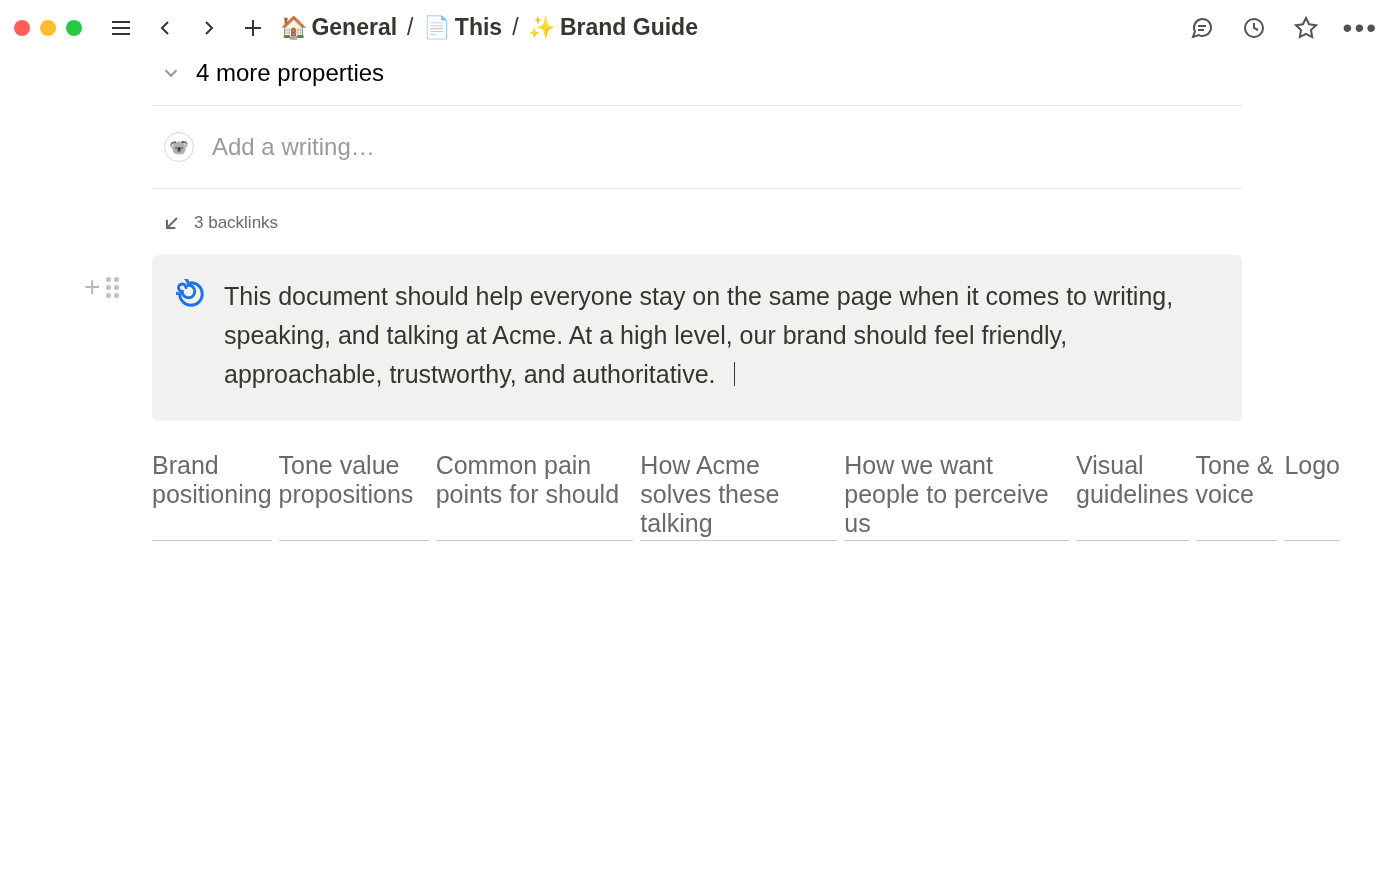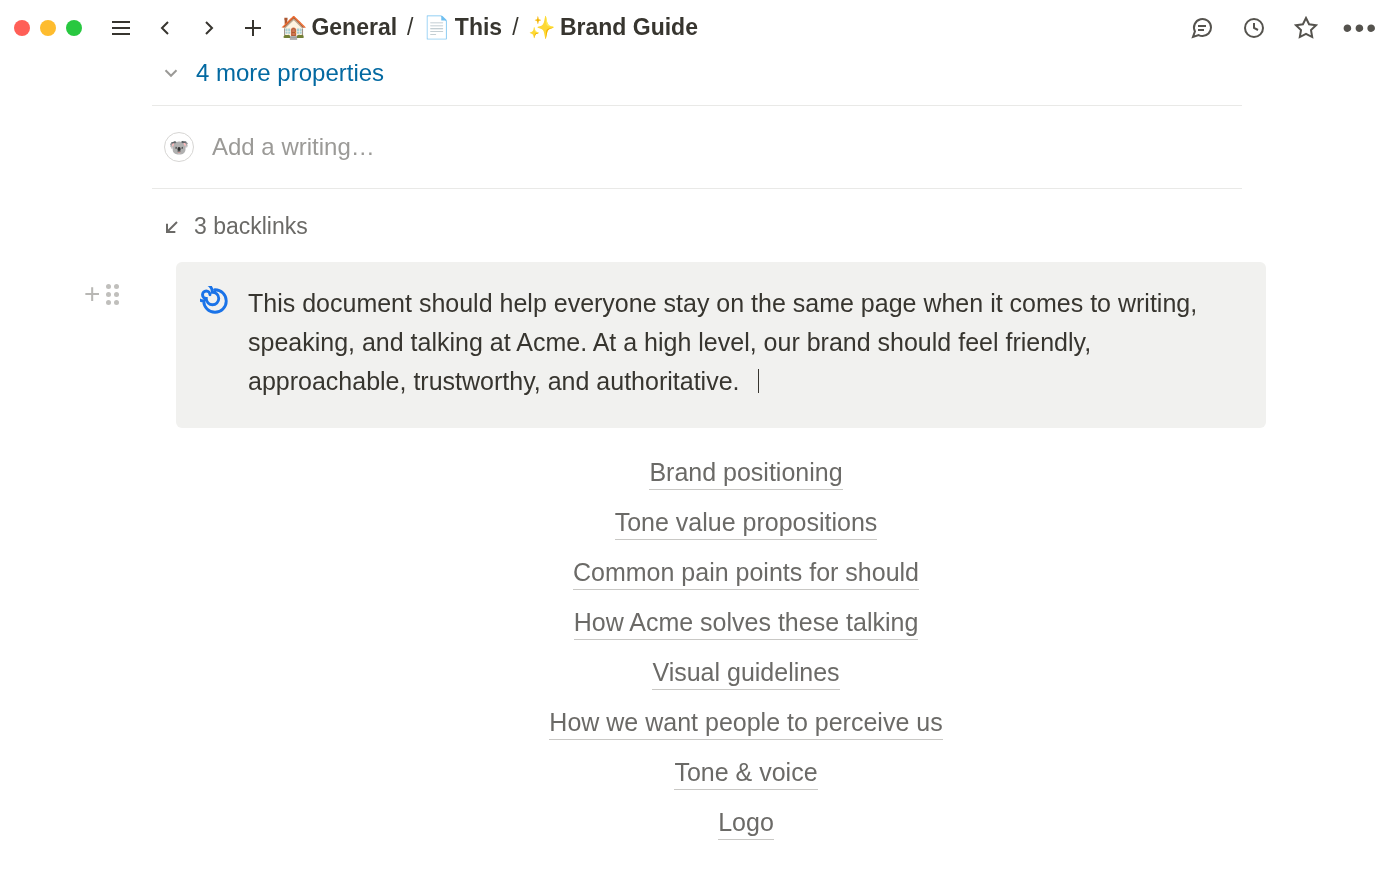--- a/index.html
+++ b/index.html
@@ -52,21 +52,21 @@
   .more-dots { font-size:28px; letter-spacing:2px; color:#55534e; cursor:pointer; padding:0 4px;}
 
   
   .page {
     padding-left: 152px;
     padding-right: 60px;
   }
 
   .more-props {
     display:flex; align-items:center; gap:14px;
-    color:#0369a1; font-size:24px;
+    color:#000000; font-size:24px;
     padding:4px 0 18px 8px;
     cursor:pointer;
   }
   .more-props svg{ width:22px; height:22px; stroke:#9b9a97; stroke-width:2.2; fill:none;}
 
   .divider {
     height:1px; background:#e9e9e7; width:1090px;
   }
 
   .comment-row {
@@ -79,21 +79,21 @@
     display:flex; align-items:center; justify-content:center;
     font-size:16px;
   }
   .comment-placeholder {
     color:#9b9a97; font-size:24px;
   }
 
   .backlinks {
     display:flex; align-items:center; gap:12px;
     padding:24px 0 22px 10px;
-    color:#6b6a67; font-size:23px;
+    color:#6b6a67; font-size:17px;
     cursor:pointer;
   }
   .backlinks svg{ width:20px; height:20px; stroke:#6b6a67; stroke-width:2.4; fill:none;}
 
   
   .block-wrap { position:relative; }
   .block-handles {
     position:absolute; left:-68px; top:18px;
     display:flex; align-items:center; gap:6px;
     color:#b8b7b4;
@@ -106,37 +106,35 @@
   .block-handles .grip span{ width:5px; height:5px; background:#c0bfbc; border-radius:50%; }
 
   .callout {
     background:#f1f1ef;
     border-radius:6px;
     width:1090px;
     padding:22px 28px 28px 24px;
     display:flex; gap:18px;
     font-size:25px;
     line-height:1.55;
-    margin-left:24px;
   }
   .callout-icon {
     width:30px; height:30px; flex-shrink:0; margin-top:2px;
   }
   .callout-text { flex:1; color:#37352f; position:relative;}
   .text-cursor {
     display:inline-block; width:1.5px; height:24px; background:#37352f;
     vertical-align:-3px; margin-left:18px;
   }
 
   
   .toc {
     padding-top:30px;
-    display:flex; flex-direction:column; gap:18px;
+    display:flex; flex-direction:row; gap:7px;
     font-size:25px;
-    align-items:center;
   }
   .toc a {
     color:#6b6a67;
     text-decoration:none;
     border-bottom:1.5px solid #c9c8c5;
     width:fit-content;
     padding-bottom:2px;
     cursor:pointer;
   }
 </style>
@@ -261,19 +259,19 @@
         <span>This document should help everyone stay on the same page when it comes to writing, speaking, and talking at Acme. At a high level, our brand should feel friendly, approachable, trustworthy, and authoritative.</span><span class="text-cursor"></span>
       </div>
     </div>
   </div>
 
   <div class="toc">
     <a>Brand positioning</a>
     <a>Tone value propositions</a>
     <a>Common pain points for should</a>
     <a>How Acme solves these talking</a>
+    <a>How we want people to perceive us</a>
     <a>Visual guidelines</a>
-    <a>How we want people to perceive us</a>
     <a>Tone &amp; voice</a>
     <a>Logo</a>
   </div>
 
 </div>
 
 </body></html>

